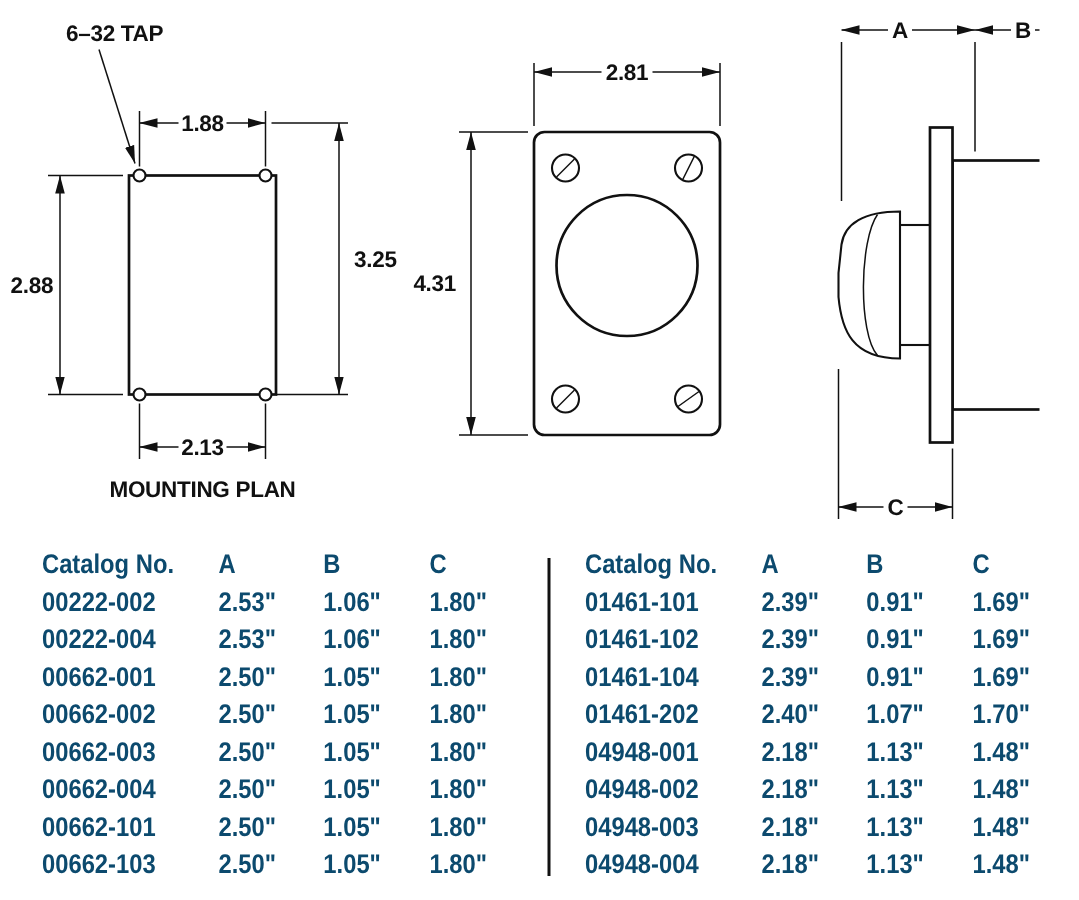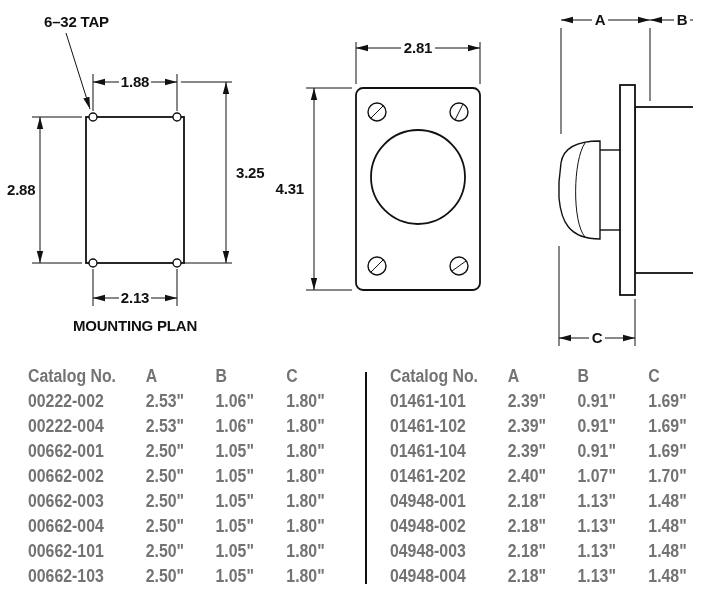--- a/index.html
+++ b/index.html
@@ -1,17 +1,17 @@
 <!DOCTYPE html>
 <html><head>
 <meta charset="utf-8">
 <style>
   html,body{margin:0;padding:0;background:#fff;}
   .page{position:relative;width:693px;height:600px;background:#ffffff;
-        font-family:"Liberation Sans",sans-serif;color:#737373;overflow:hidden;}
+        font-family:"Liberation Sans",sans-serif;color:#0c4a6e;overflow:hidden;}
   svg{display:block;}
   svg text{font-family:"Liberation Sans",sans-serif;fill:#111;font-weight:700;font-size:15px;letter-spacing:-0.2px;}
   .obj{stroke:#111;stroke-width:1.8;fill:#fff;}
   .obj-thin{stroke:#111;stroke-width:1.4;fill:#fff;}
   .dim{stroke:#111;stroke-width:1;fill:none;}
   .spec-table{position:absolute;border-collapse:collapse;table-layout:fixed;
               transform:scaleX(0.88);transform-origin:left top;
               font-size:18px;font-weight:700;white-space:nowrap;}
   .spec-table th,.spec-table td{padding:0;text-align:left;font-weight:700;height:25px;line-height:25px;}
   .left-table{left:28px;top:364px;width:372px;}

